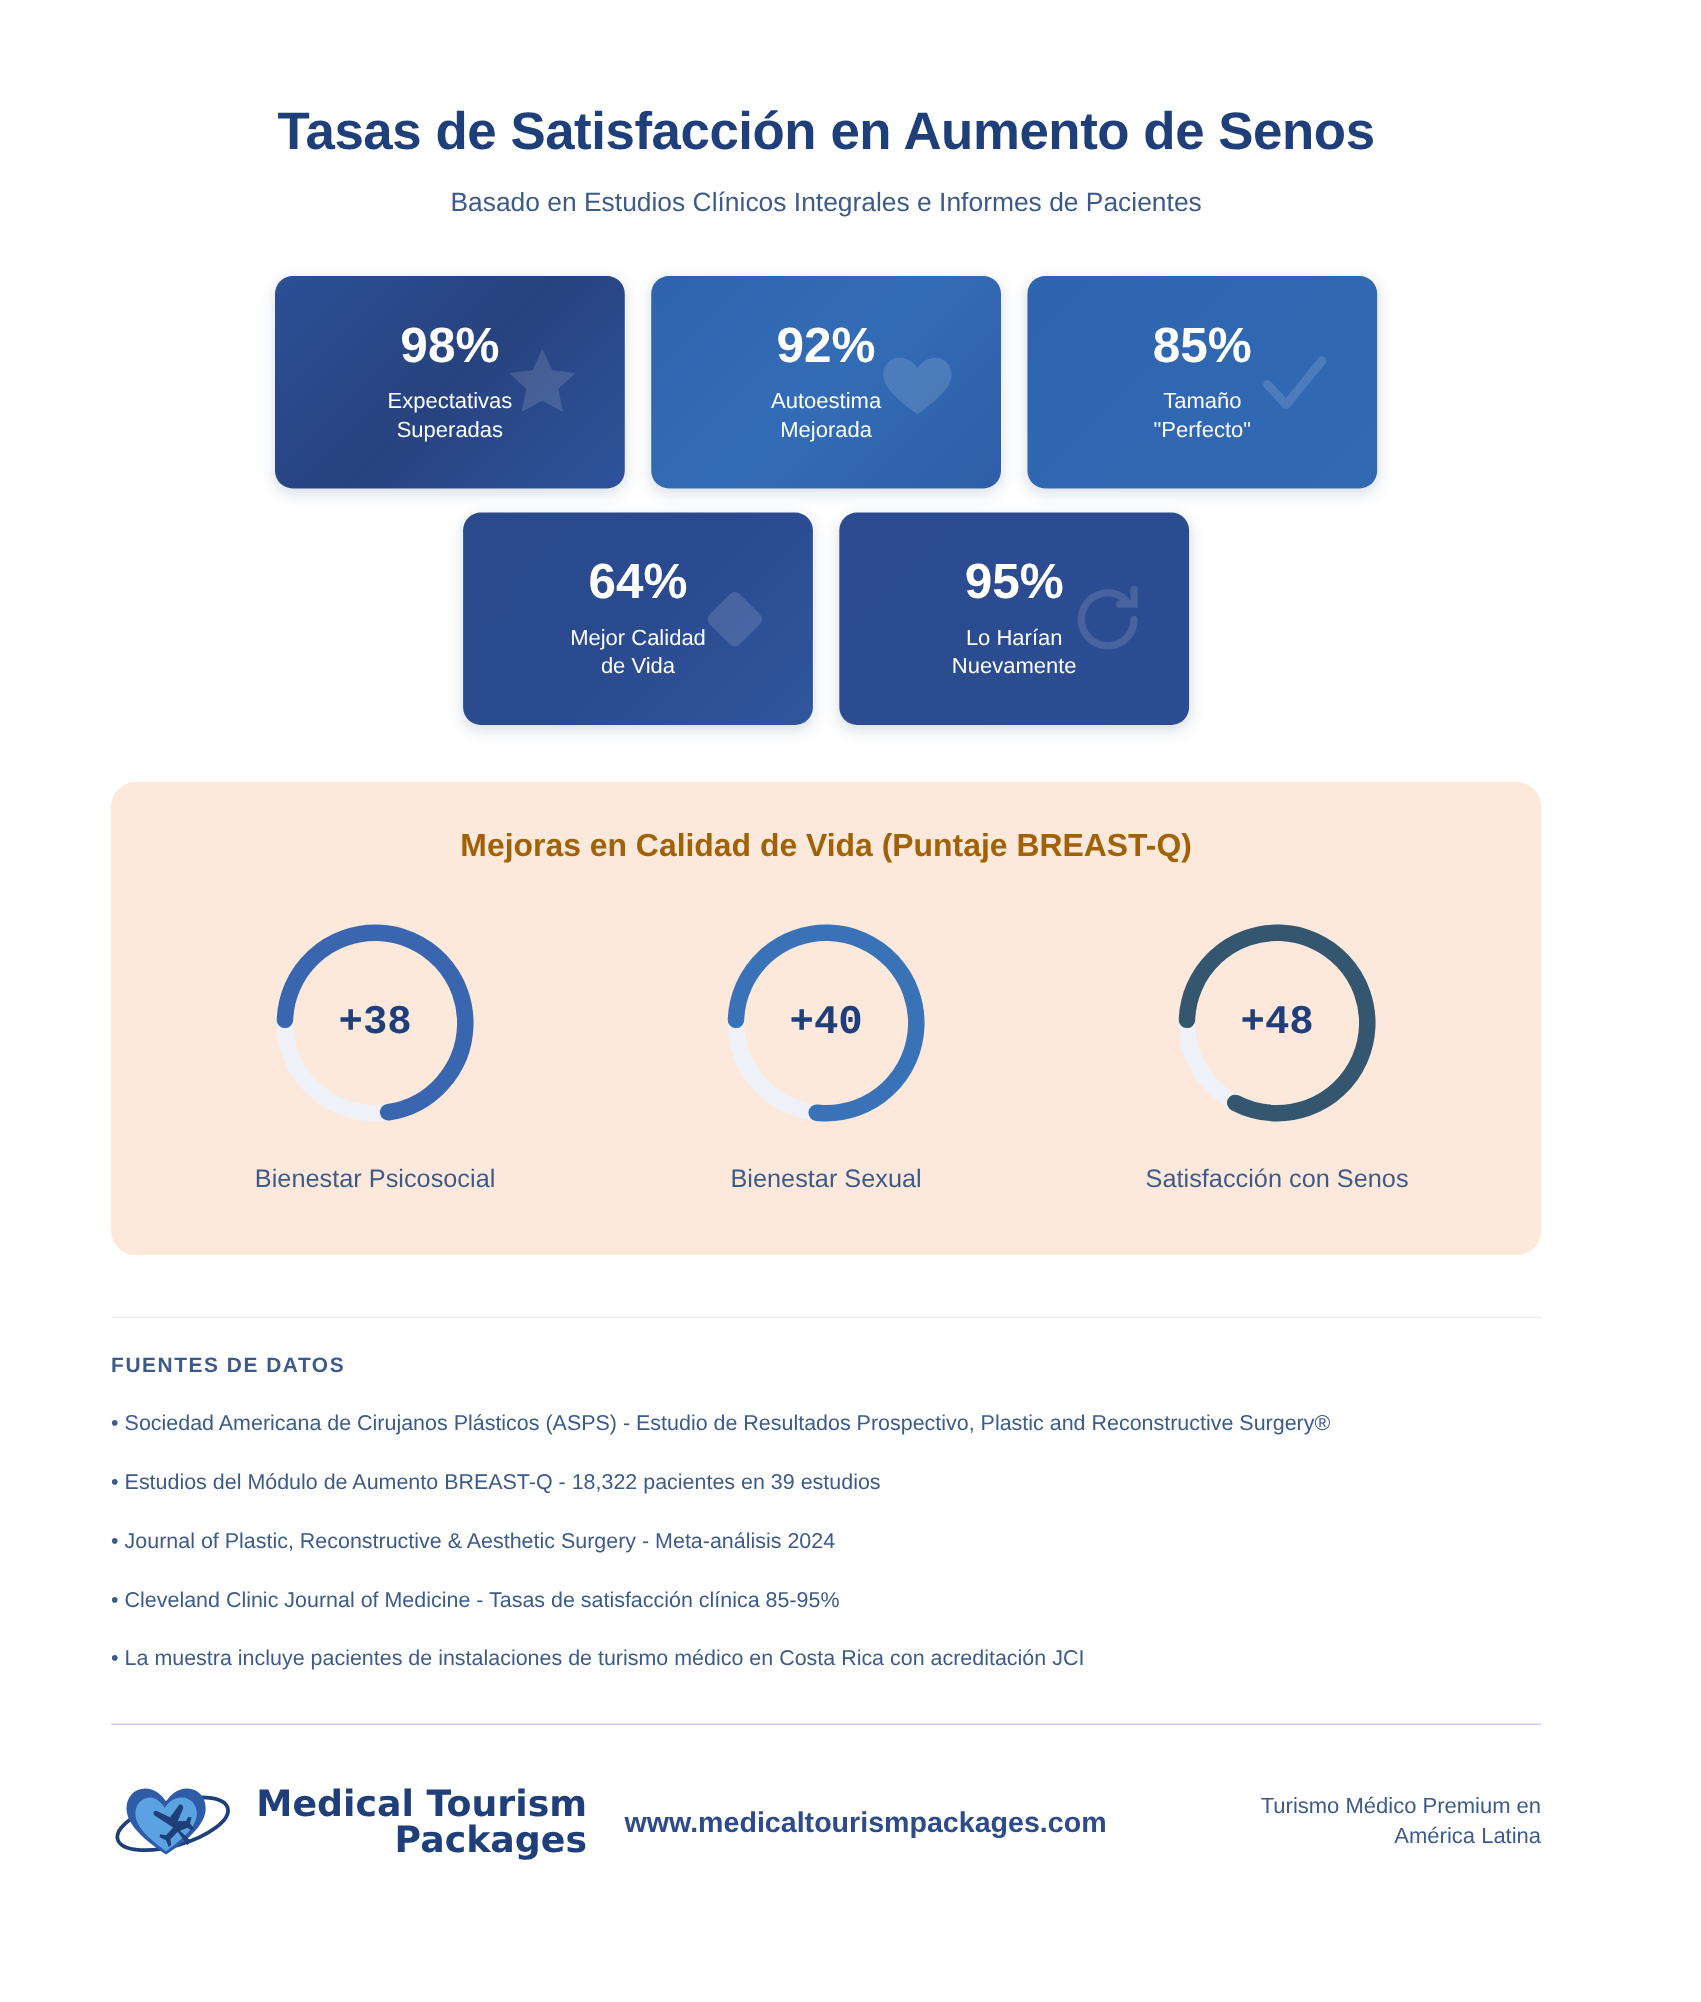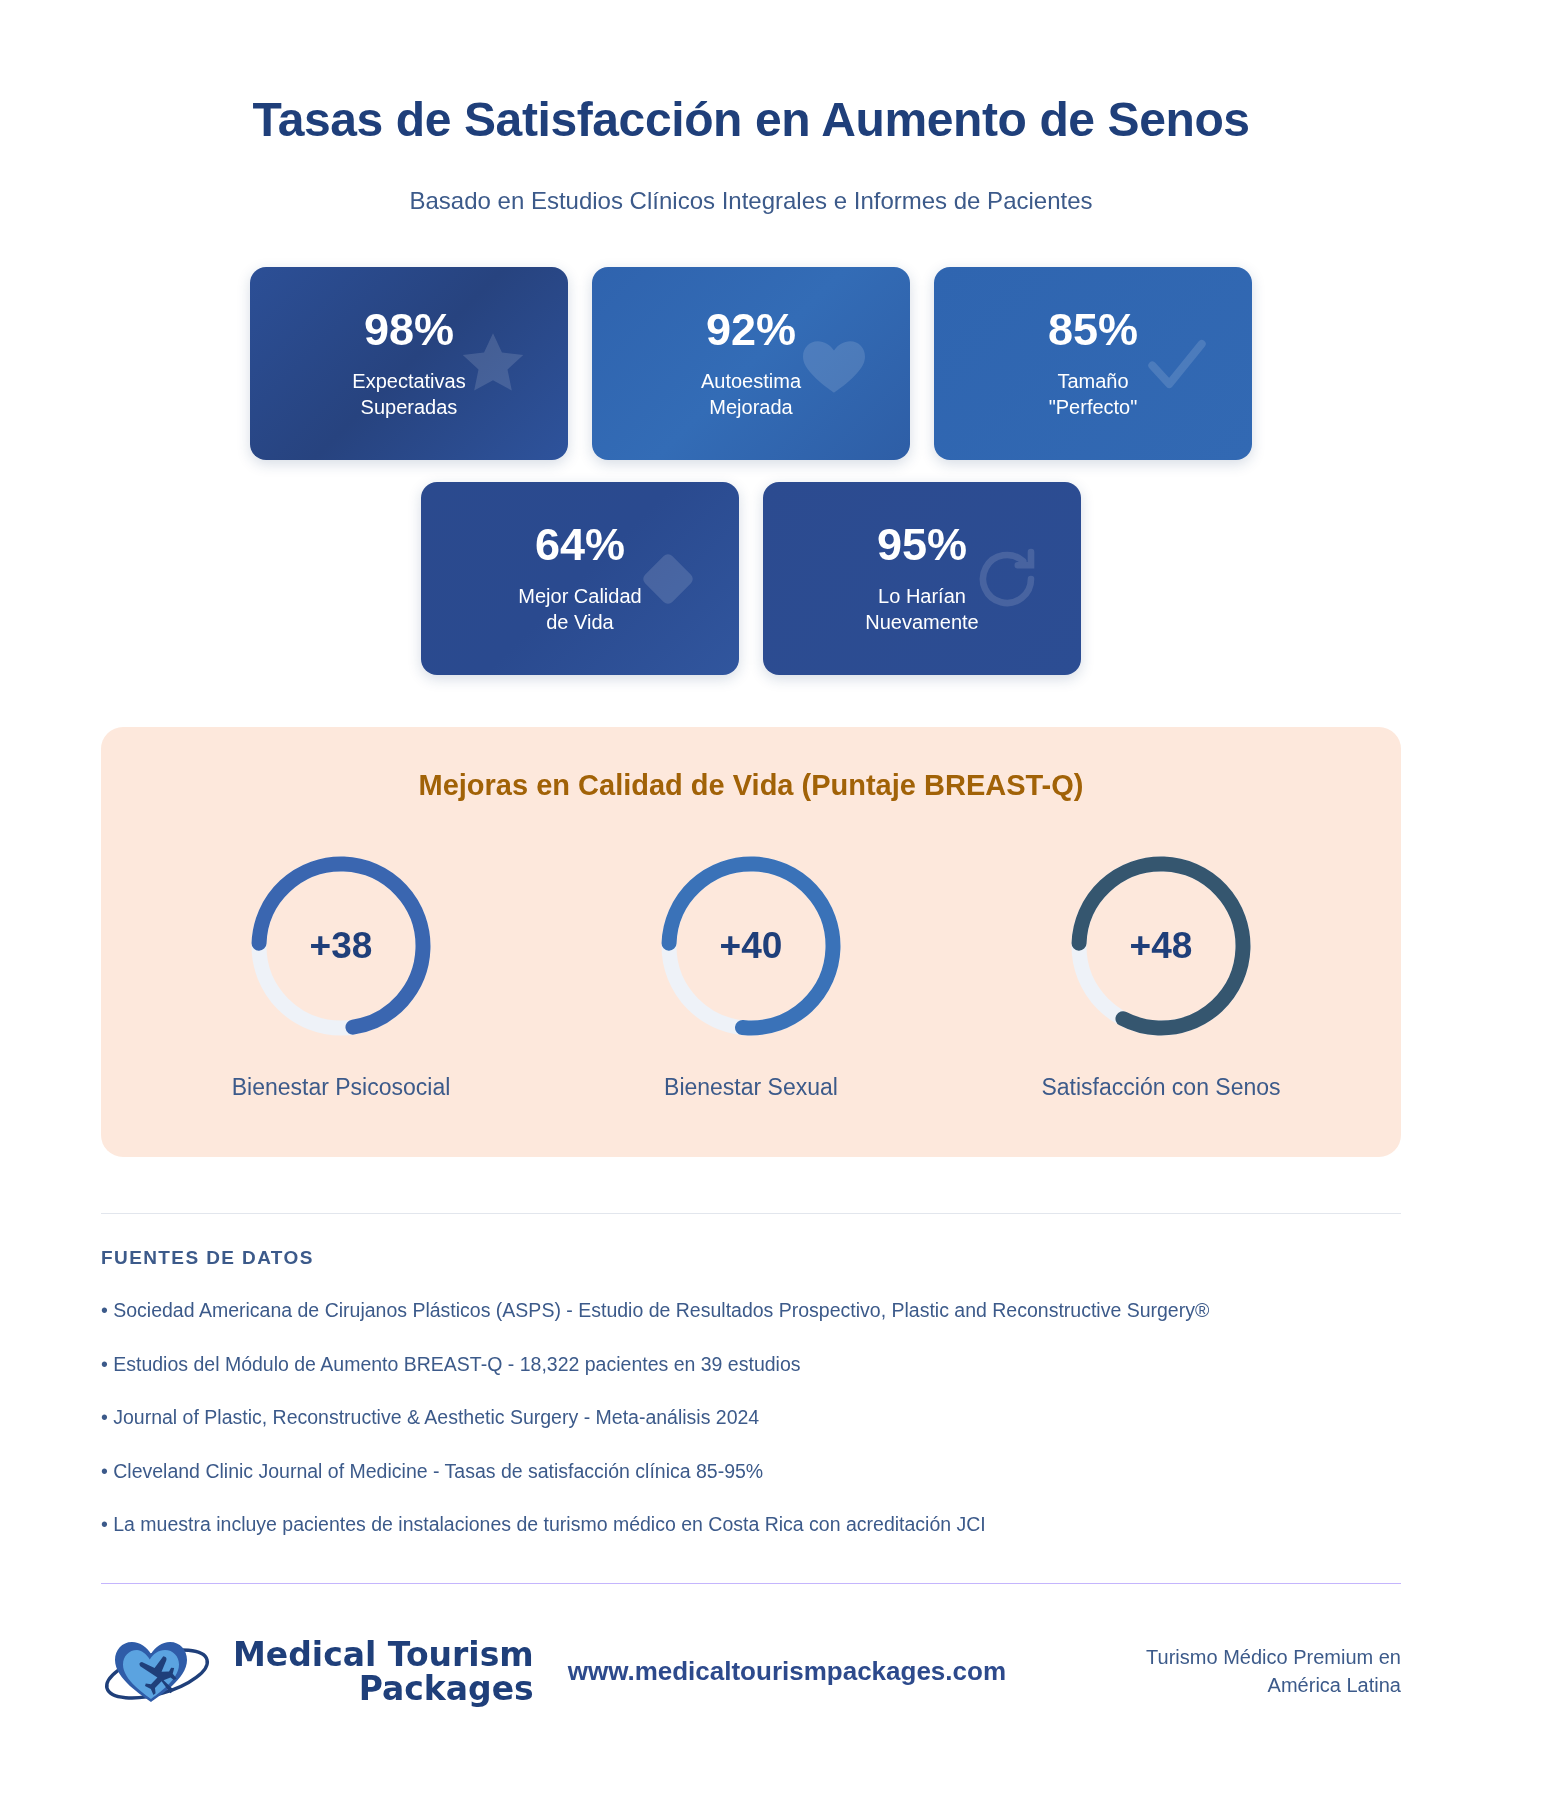--- a/index.html
+++ b/index.html
@@ -24,21 +24,21 @@
   .header { text-align: center; padding-top: 92px; }
 
   .main-title {
     font-size: 48px;
     font-weight: bold;
     color: #1f3f7a;
     letter-spacing: -0.4px;
   }
 
   .subtitle {
-    margin-top: 40px;
+    margin-top: 24px;
     font-size: 24px;
     color: #3c5a8a;
     font-weight: 400;
   }
 
   
   .stats-row {
     display: flex;
     justify-content: center;
     gap: 24px;
@@ -134,20 +134,21 @@
 
   .donut-center {
     position: absolute;
     inset: 0;
     display: flex;
     align-items: center;
     justify-content: center;
     font-size: 37px;
     font-weight: bold;
     color: #1f3f7a;
+    font-family: Liberation Mono, monospace;
   }
 
   .donut-caption {
     margin-top: 28px;
     font-size: 23px;
     color: #3c5a8a;
     text-align: center;
   }
 
   

